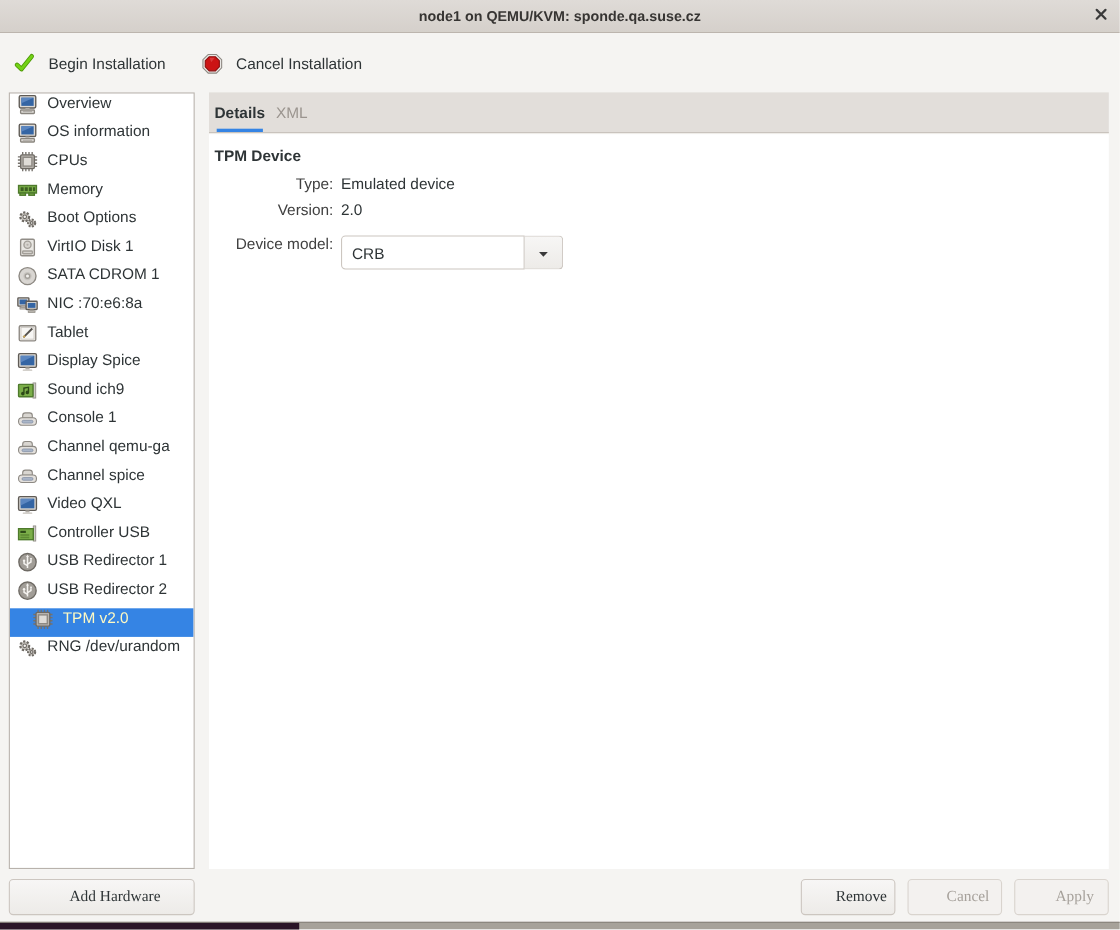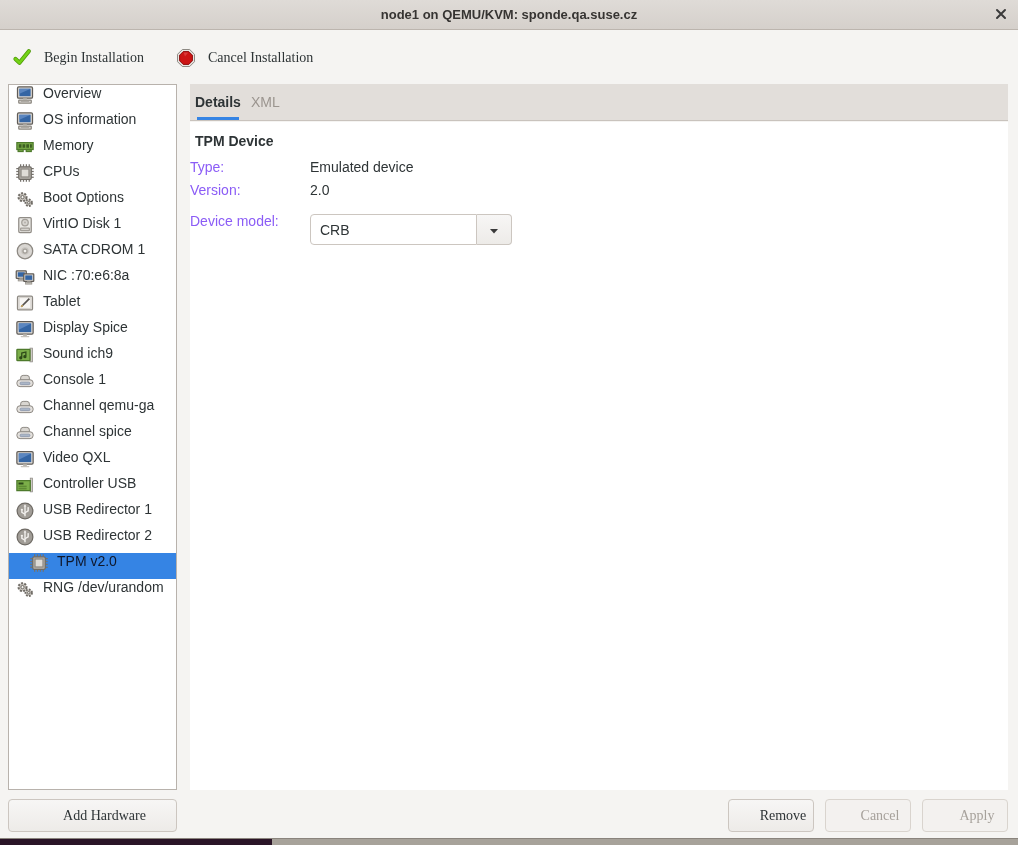--- a/index.html
+++ b/index.html
@@ -19,34 +19,34 @@
     display: flex; align-items: center; justify-content: center;
   }
   .title-text { font-size: 13px; font-weight: bold; color: #363432; }
   .close-btn {
     position: absolute; right: 6px; top: 4px; width: 22px; height: 22px;
     display: flex; align-items: center; justify-content: center; cursor: default;
   }
   
   .toolbar {
     position: absolute; top: 31px; left: 0; width: 826px; height: 53px;
-    display: flex; align-items: center; padding-left: 12px; gap: 32px; font-family: Liberation Serif, serif;
+    display: flex; align-items: center; padding-left: 12px; gap: 32px;
   }
   .tool-btn { display: flex; align-items: center; gap: 12px; font-size: 14px; color: #2e3436; }
   .tool-icon { width: 20px; height: 20px; flex: none; }
   
   .sidebar {
     position: absolute; left: 8px; top: 84px; width: 169px; height: 706px;
     background: #ffffff; border: 1px solid #b8b2ac; overflow: hidden;
   }
   .side-row {
     height: 26px; display: flex; align-items: flex-start; gap: 8px;
     padding-left: 6px; font-size: 14px; white-space: nowrap; cursor: default;
   }
-  .side-row.selected { background: #3584e4; color: #0f172a; padding-left: 20px; }
+  .side-row.selected { background: #3584e4; color: #fef9c3; padding-left: 20px; }
   .side-icon { width: 20px; height: 20px; flex: none; display: inline-flex; }
   .side-icon svg { width: 20px; height: 20px; }
   
   .btn {
     background: linear-gradient(#f7f6f5, #edebe8);
     border: 1px solid #ccc6c0; border-radius: 4px;
     font-size: 14px; color: #2e3436;
     display: flex; align-items: center; justify-content: center;
     font-family: Liberation Serif, serif;
     padding-left: 24px;
@@ -76,21 +76,21 @@
   .panel-content {
     position: absolute; left: 190px; top: 122px; width: 818px; height: 668px;
     background: #ffffff;
   }
   .section-title { margin: 11px 0 0 5px; font-size: 14px; font-weight: bold; color: #2e3436; }
   .fields {
     margin-top: 6px;
     display: grid; grid-template-columns: 113px 1fr; grid-template-rows: 23px 23px 39px;
     column-gap: 7px; align-items: center; font-size: 14px;
   }
-  .flabel { color: #8b5cf6; }
+  .flabel { text-align: right; color: #404040; }
   .fvalue { text-align: left; }
   .combo { display: flex; width: 202px; height: 31px; margin-top: 18px; }
   .combo-entry {
     flex: 1; background: #ffffff; border: 1px solid #ccc6c0;
     border-right: 1px solid #ccc6c0; border-radius: 4px 0 0 4px;
     display: flex; align-items: center; padding-left: 9px; font-size: 14px;
   }
   .combo-btn {
     width: 35px; background: linear-gradient(#f7f6f5, #edebe8);
     border: 1px solid #ccc6c0; border-left: none; border-radius: 0 4px 4px 0;
@@ -162,34 +162,20 @@
           <rect x="6.5" y="10.5" width="3" height="1" fill="#b0aca6"></rect>
           <rect x="3" y="12" width="10" height="2.5" rx="0.5" fill="#e6e3df" stroke="#8a867f"></rect>
           <line x1="4.5" y1="13.2" x2="11.5" y2="13.2" stroke="#a5a19b" stroke-width="0.7"></line>
         </svg>
       </span>
       <span>OS information</span>
     </div>
     <div class="side-row">
       <span class="side-icon">
         <svg viewBox="0 0 16 16">
-          <rect x="1.5" y="4.5" width="13" height="5.5" fill="#7bae49" stroke="#4e7a2c"></rect>
-          <rect x="3" y="5.8" width="2.2" height="2.8" fill="#3c5f22"></rect>
-          <rect x="6" y="5.8" width="2.2" height="2.8" fill="#3c5f22"></rect>
-          <rect x="9" y="5.8" width="2.2" height="2.8" fill="#3c5f22"></rect>
-          <rect x="12" y="5.8" width="1.5" height="2.8" fill="#3c5f22"></rect>
-          <rect x="2.5" y="10" width="4" height="1.6" fill="#7bae49" stroke="#4e7a2c"></rect>
-          <rect x="9" y="10" width="4" height="1.6" fill="#7bae49" stroke="#4e7a2c"></rect>
-        </svg>
-      </span>
-      <span>Memory</span>
-    </div>
-    <div class="side-row">
-      <span class="side-icon">
-        <svg viewBox="0 0 16 16">
           <g stroke="#76726c" stroke-width="1">
             <line x1="4.5" y1="1" x2="4.5" y2="3"></line>
             <line x1="6.8" y1="1" x2="6.8" y2="3"></line>
             <line x1="9.1" y1="1" x2="9.1" y2="3"></line>
             <line x1="11.4" y1="1" x2="11.4" y2="3"></line>
             <line x1="4.5" y1="13" x2="4.5" y2="15"></line>
             <line x1="6.8" y1="13" x2="6.8" y2="15"></line>
             <line x1="9.1" y1="13" x2="9.1" y2="15"></line>
             <line x1="11.4" y1="13" x2="11.4" y2="15"></line>
             <line x1="1" y1="4.5" x2="3" y2="4.5"></line>
@@ -203,20 +189,34 @@
           </g>
           <rect x="3" y="3" width="10" height="10" rx="1" fill="#b8b4ae" stroke="#6e6a64"></rect>
           <rect x="4.8" y="4.8" width="6.4" height="6.4" fill="#dfdcd7" stroke="#8d8983"></rect>
         </svg>
       </span>
       <span>CPUs</span>
     </div>
     <div class="side-row">
       <span class="side-icon">
         <svg viewBox="0 0 16 16">
+          <rect x="1.5" y="4.5" width="13" height="5.5" fill="#7bae49" stroke="#4e7a2c"></rect>
+          <rect x="3" y="5.8" width="2.2" height="2.8" fill="#3c5f22"></rect>
+          <rect x="6" y="5.8" width="2.2" height="2.8" fill="#3c5f22"></rect>
+          <rect x="9" y="5.8" width="2.2" height="2.8" fill="#3c5f22"></rect>
+          <rect x="12" y="5.8" width="1.5" height="2.8" fill="#3c5f22"></rect>
+          <rect x="2.5" y="10" width="4" height="1.6" fill="#7bae49" stroke="#4e7a2c"></rect>
+          <rect x="9" y="10" width="4" height="1.6" fill="#7bae49" stroke="#4e7a2c"></rect>
+        </svg>
+      </span>
+      <span>Memory</span>
+    </div>
+    <div class="side-row">
+      <span class="side-icon">
+        <svg viewBox="0 0 16 16">
           <circle cx="6" cy="6.5" r="3.2" fill="#c9c5bf" stroke="#6e6a64" stroke-width="1.6" stroke-dasharray="1.6 1.1"></circle>
           <circle cx="6" cy="6.5" r="1.3" fill="#f4f2ef" stroke="#6e6a64" stroke-width="0.8"></circle>
           <circle cx="11" cy="11" r="2.6" fill="#c9c5bf" stroke="#6e6a64" stroke-width="1.5" stroke-dasharray="1.4 1"></circle>
           <circle cx="11" cy="11" r="1" fill="#f4f2ef" stroke="#6e6a64" stroke-width="0.8"></circle>
         </svg>
       </span>
       <span>Boot Options</span>
     </div>
     <div class="side-row">
       <span class="side-icon">

